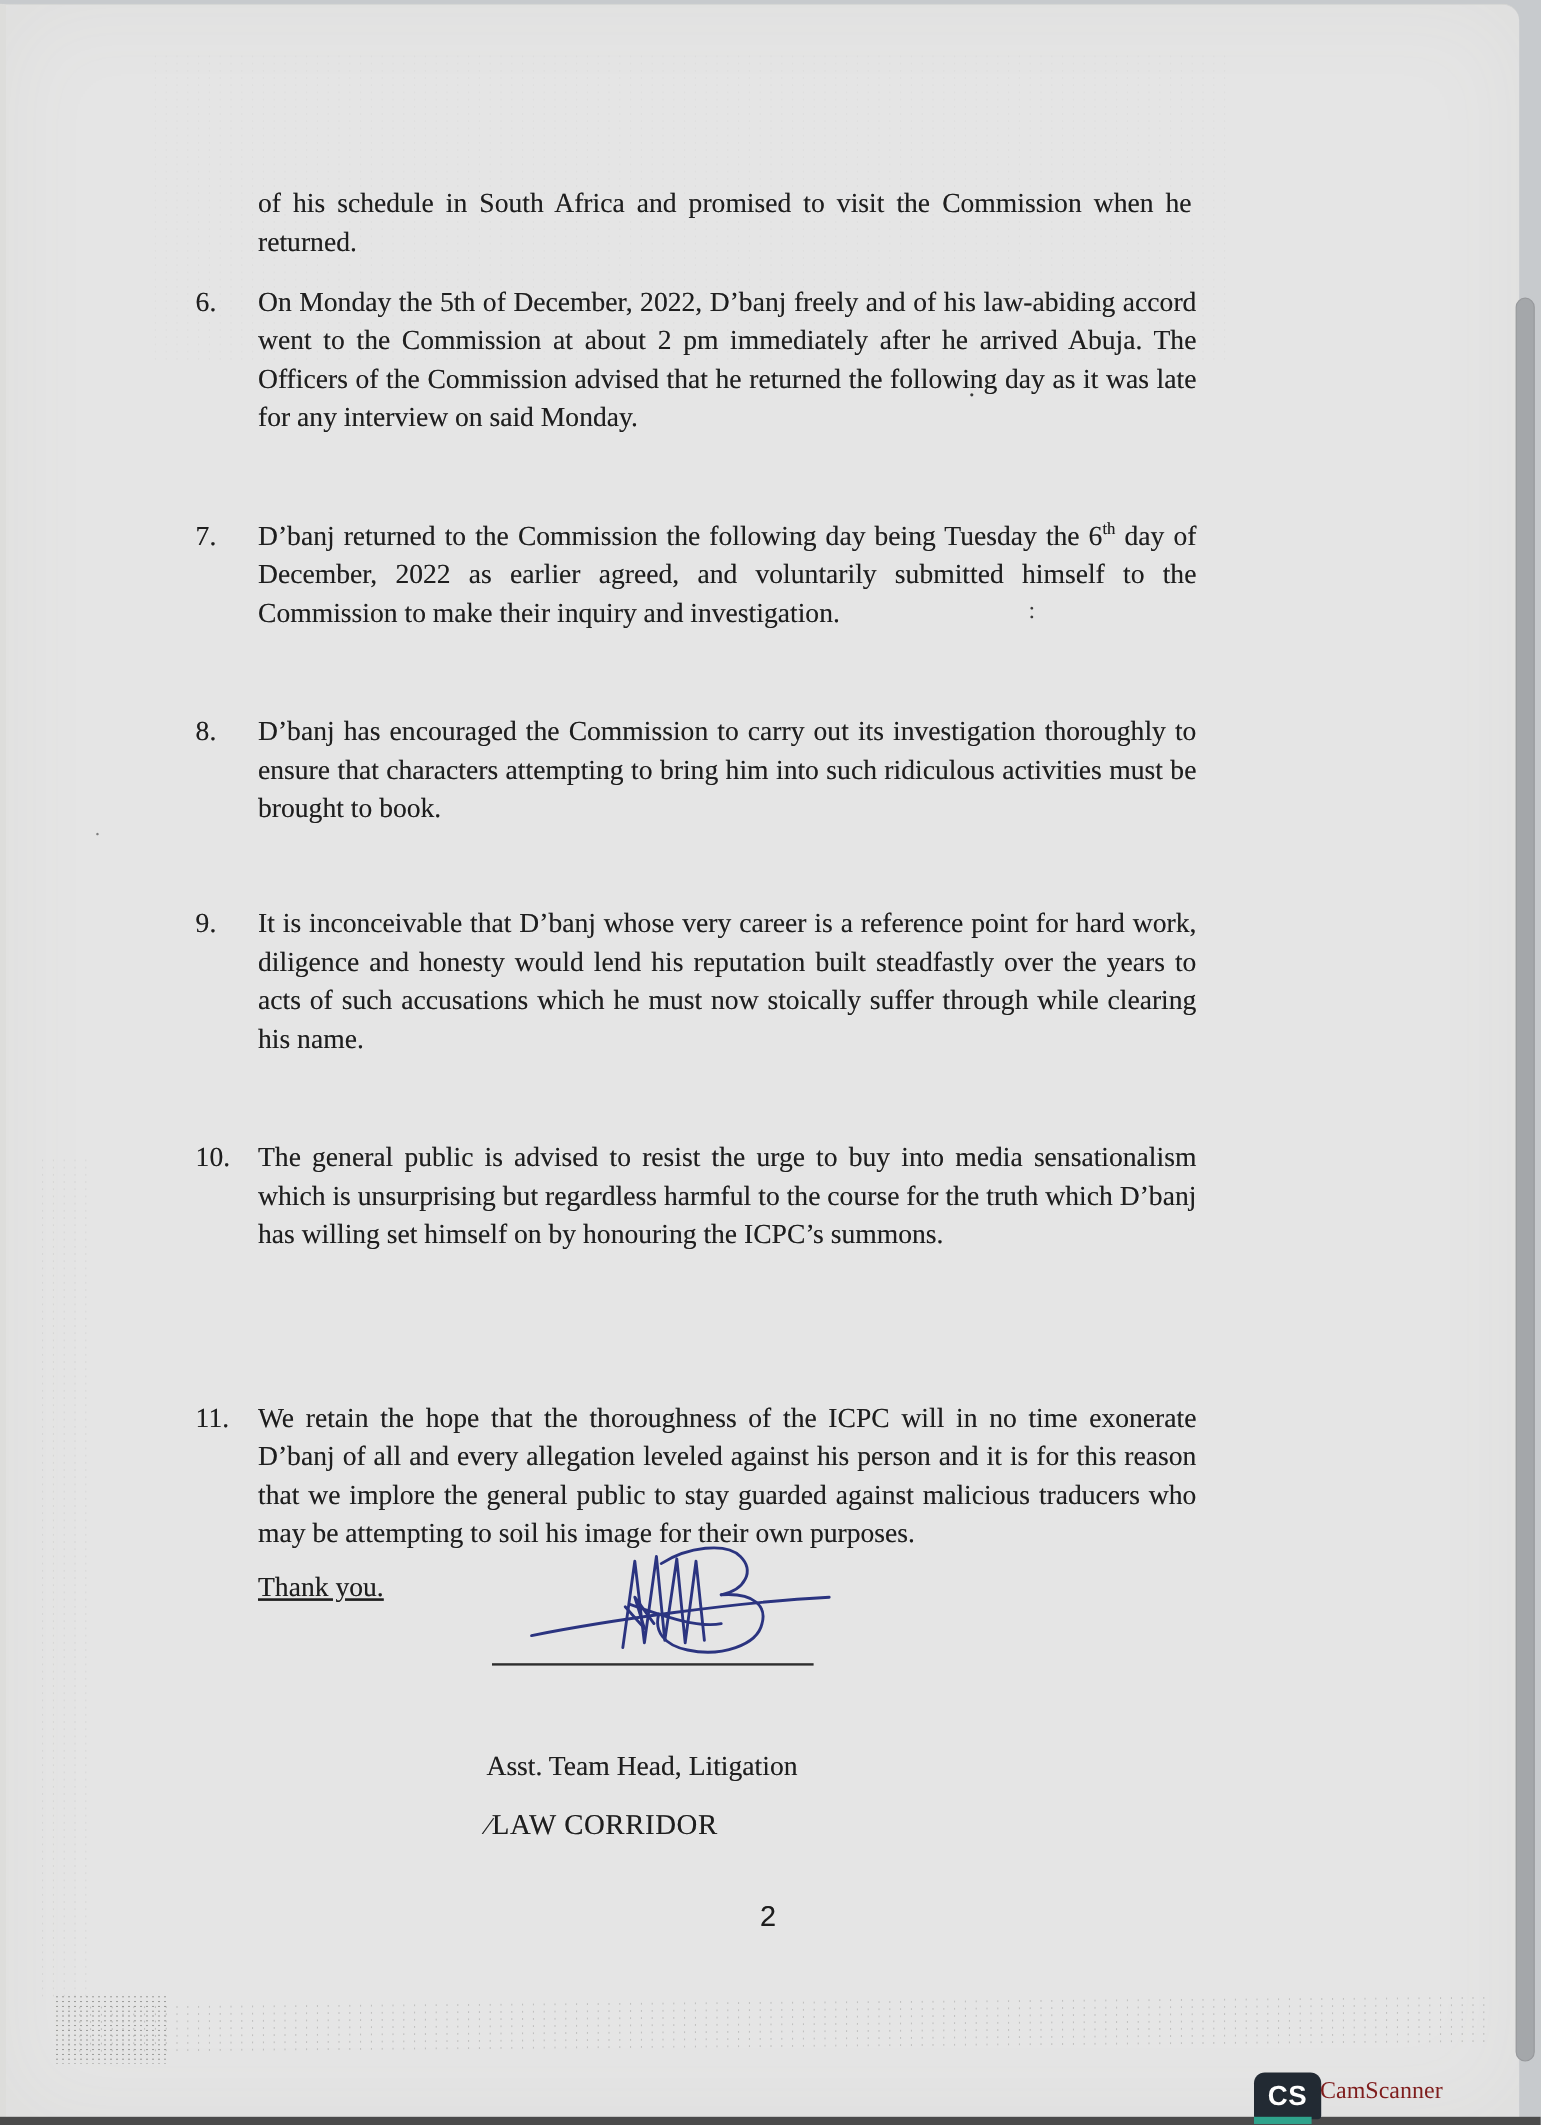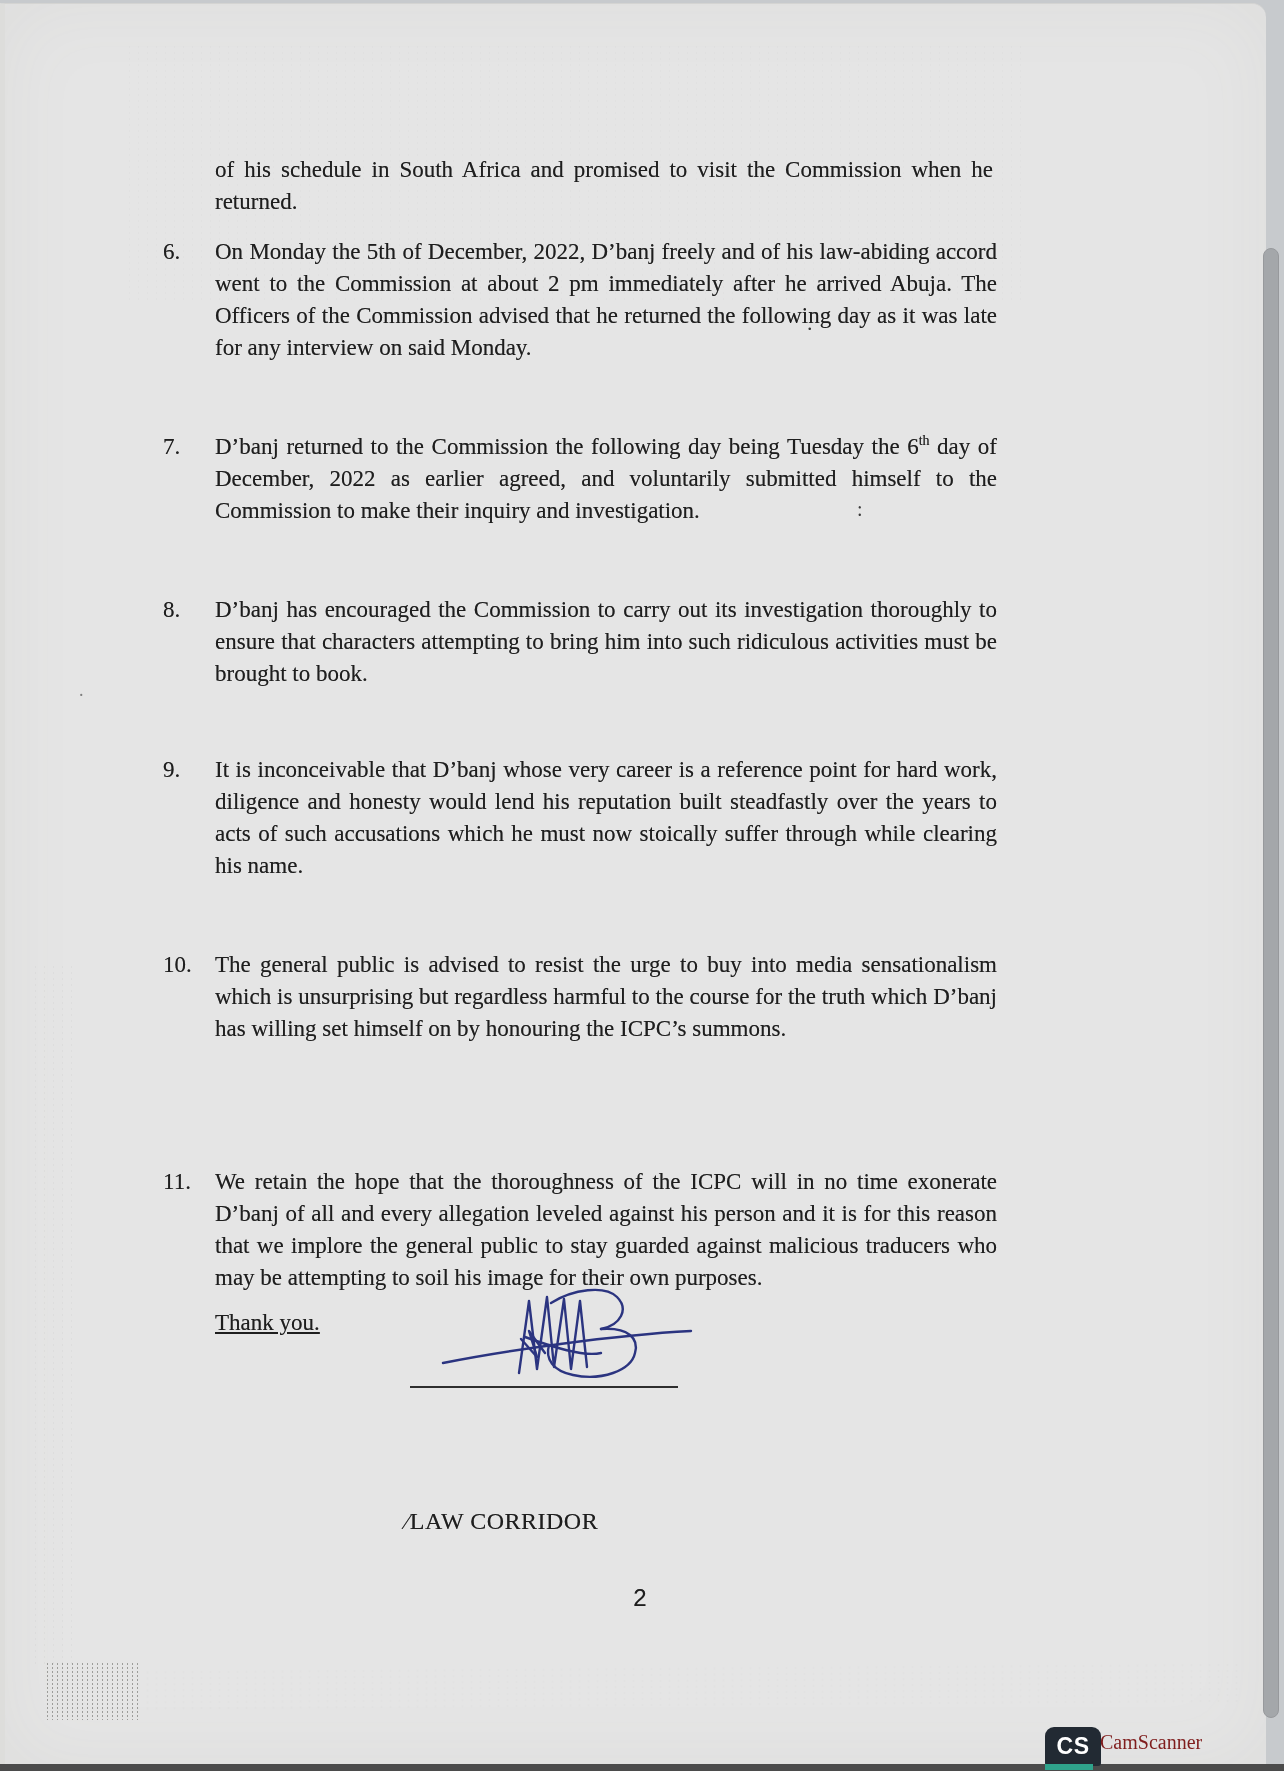--- a/index.html
+++ b/index.html
@@ -148,20 +148,21 @@
         <path d="M118,16 C140,2 172,-2 184,10 C196,22 188,38 168,42"></path>
         <path d="M86,86 L96,14 L104,82 L114,10 L121,80 L131,12 L138,82 L147,14 L154,80"></path>
         <path d="M92,50 C120,60 150,70 168,66"></path>
         <path d="M168,42 C196,40 206,52 202,66 C198,84 168,94 140,88 C120,84 112,72 116,58"></path>
         <path d="M10,76 C70,64 180,48 258,44"></path>
         <path d="M88,52 L104,70 L96,44 L112,66"></path>
       </g>
     </svg>
     <div class="sig-line"></div>
 
+    <div class="doc-text sig-title">Asst. Team Head, Litigation</div>
     <div class="doc-text sig-org"><span class="org-mark">⁄</span><span>LAW CORRIDOR</span></div>
 
     <div class="doc-text page-number">2</div>
 
     <span class="artifact artifact-colon">:</span>
     <span class="artifact artifact-dot1">.</span>
     <span class="artifact artifact-dot2">.</span>
 
     <div class="noise noise-top"></div>
     <div class="noise noise-left"></div>

